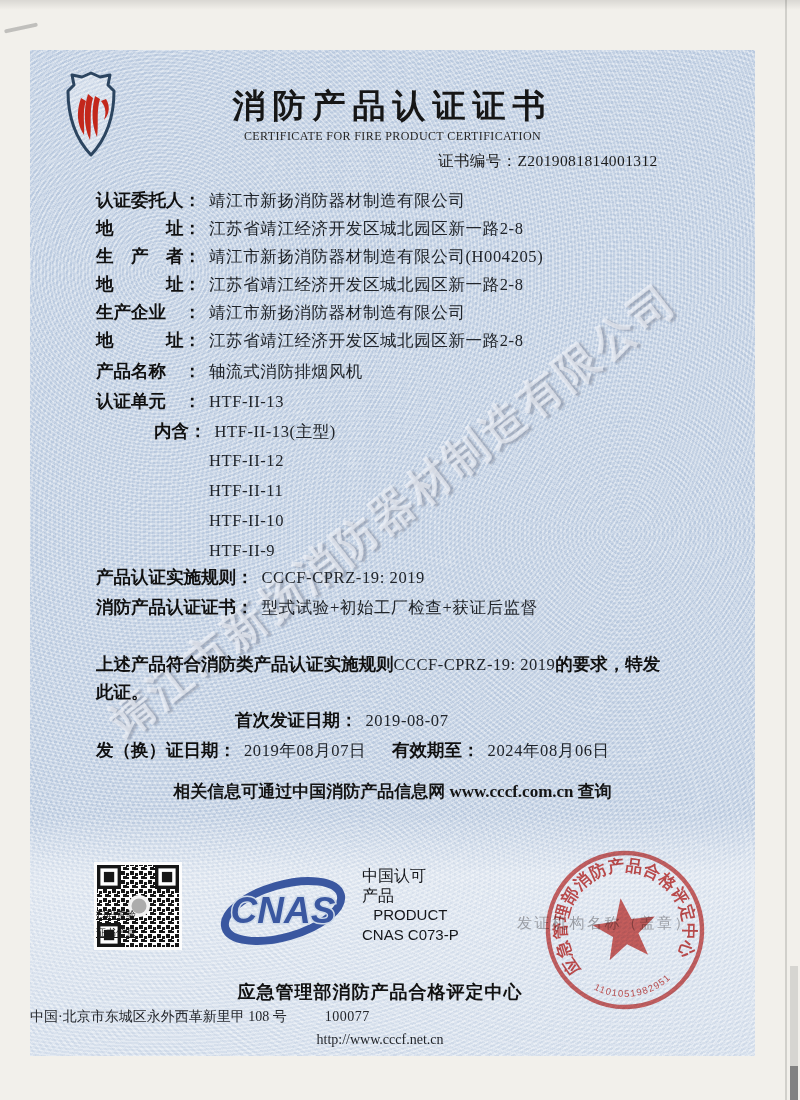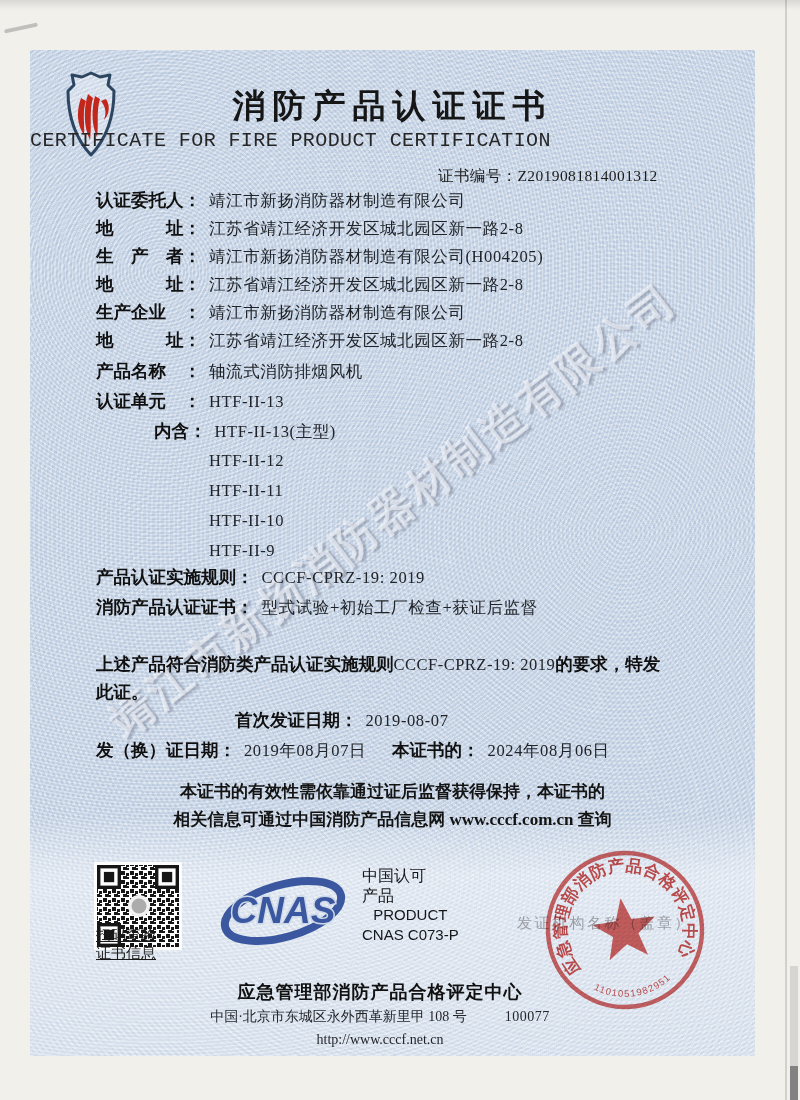--- a/index.html
+++ b/index.html
@@ -13,48 +13,48 @@
           linear-gradient(180deg,rgba(255,255,255,0) 76%,rgba(255,255,255,0.45) 82%,rgba(255,255,255,0.30) 100%),
           repeating-radial-gradient(circle at 18% 22%,rgba(255,255,255,0.20) 0 1.5px,rgba(140,165,200,0.13) 1.5px 3.5px),
           repeating-radial-gradient(circle at 82% 48%,rgba(255,255,255,0.16) 0 2px,rgba(140,165,200,0.11) 2px 4.5px),
           repeating-radial-gradient(circle at 45% 82%,rgba(255,255,255,0.14) 0 2.5px,rgba(150,170,200,0.10) 2.5px 5px);}
   .watermark{position:absolute;left:85px;top:648px;font-size:44px;font-weight:bold;letter-spacing:3px;
         white-space:nowrap;transform:rotate(-38deg);transform-origin:0 50%;
         color:rgba(244,246,250,0.62);text-shadow:2px 3px 2px rgba(110,120,140,0.45);z-index:0;}
   .shield{position:absolute;left:30px;top:18px;width:62px;height:94px;}
   .title{position:absolute;top:34px;left:0;width:100%;text-align:center;font-size:33px;font-weight:bold;
         letter-spacing:7px;color:#161616;}
-  .subtitle{position:absolute;top:79px;left:0;width:100%;font-size:20px;
-        font-family:Liberation Mono, monospace;color:#262626;letter-spacing:0.4px;}
-  .certno{position:absolute;top:116px;left:408px;font-size:15.5px;letter-spacing:0.4px;color:#1b1b1b;}
+  .subtitle{position:absolute;top:79px;left:0;width:100%;text-align:center;font-size:12px;
+        font-family:Liberation Serif, serif;color:#262626;letter-spacing:0.4px;}
+  .certno{position:absolute;top:101px;left:408px;font-size:15.5px;letter-spacing:0.4px;color:#1b1b1b;}
   .block{position:absolute;left:66px;white-space:nowrap;z-index:1;}
   .blockA{top:136px;} .blockB{top:306px;} .blockC{top:512px;} .blockD{top:600px;}
   .rowA{height:28px;line-height:28px;} .rowB{height:30px;line-height:30px;} .rowD{height:28px;line-height:28px;}
   .lbl{font-weight:bold;font-size:17.5px;color:#101010;text-align:center;}
   .val{font-size:16.5px;color:#20242a;margin-left:8px;letter-spacing:0.6px;}
   .indent{margin-left:113px;}
   .stmt-b{font-weight:bold;font-size:17.5px;color:#101010;}
   .stmt-n{font-size:16.5px;letter-spacing:0.5px;color:#20242a;}
   .first-issue{position:absolute;left:205px;top:658px;white-space:nowrap;z-index:1;}
   .issue-row{position:absolute;left:66px;top:688px;white-space:nowrap;z-index:1;}
   .gap{display:inline-block;width:26px;}
   .notice{position:absolute;left:0;top:728px;width:100%;text-align:center;font-size:17px;font-weight:bold;
         line-height:28px;color:#141414;z-index:1;}
   .qr{position:absolute;left:64px;top:812px;width:88px;height:88px;}
-  .qr-caption{position:absolute;left:66px;top:876px;font-size:15px;line-height:18px;color:#1a1a1a;z-index:1;text-decoration:underline;}
+  .qr-caption{position:absolute;left:66px;top:856px;font-size:10px;line-height:18px;color:#1a1a1a;z-index:1;text-decoration:underline;}
   .cnas{position:absolute;left:188px;top:818px;width:130px;height:82px;}
   .cnas-text{position:absolute;left:332px;top:816px;line-height:19.5px;z-index:1;}
   .cnas-text .cn{font-size:16px;color:#14161a;}
   .cnas-text .en{font-size:15px;font-family:"Liberation Sans",sans-serif;color:#14161a;text-align:center;}
   .issuer-hint{position:absolute;left:487px;top:864px;font-size:15px;letter-spacing:2.5px;color:#9a9da4;z-index:1;}
   .seal{position:absolute;left:505px;top:790px;width:180px;height:180px;z-index:2;
         mix-blend-mode:multiply;opacity:0.92;transform:rotate(-8deg);}
   .org{position:absolute;left:0;top:930px;width:700px;text-align:center;font-size:18px;font-weight:bold;
         letter-spacing:1px;color:#111;z-index:1;}
-  .addr{position:absolute;left:0;top:958px;width:700px;text-align:center;font-size:14px;color:#23262b;z-index:1;}
+  .addr{position:absolute;left:0;top:958px;width:700px;font-size:14px;color:#23262b;z-index:1;}
   .addr .post{margin-left:38px;letter-spacing:0.5px;}
   .url{position:absolute;left:0;top:982px;width:700px;text-align:center;font-size:14px;color:#1e2126;z-index:1;}
   .scan-line{position:absolute;right:13px;top:0;width:2px;height:100%;background:rgba(150,148,142,0.35);}
   .scan-strip{position:absolute;right:2px;bottom:0;width:8px;height:34px;background:#828282;}
   .scan-strip2{position:absolute;right:2px;bottom:34px;width:8px;height:100px;background:rgba(130,130,130,0.25);}
   .corner-shadow{position:absolute;left:4px;top:26px;width:34px;height:4px;background:rgba(100,100,100,0.35);
         transform:rotate(-12deg);border-radius:2px;}
 </style>
 </head>
 <body>
@@ -107,25 +107,24 @@
     <div class="block blockD">
       <div class="rowD"><span class="stmt-b">上述产品符合消防类产品认证实施规则</span><span class="stmt-n">CCCF-CPRZ-19: 2019</span><span class="stmt-b">的要求，特发</span></div>
       <div class="rowD"><span class="stmt-b">此证。</span></div>
     </div>
 
     <div class="first-issue">
       <span class="lbl">首次发证日期：</span><span class="val">2019-08-07</span>
     </div>
 
     <div class="issue-row">
-      <span class="lbl">发（换）证日期：</span><span class="val">2019年08月07日</span><span class="gap"></span><span class="lbl">本证书的：</span><span class="val">2024年08月06日</span>
+      <span class="lbl">发（换）证日期：</span><span class="val">2019年08月07日</span><span class="gap"></span><span class="lbl">有效期至：</span><span class="val">2024年08月06日</span>
     </div>
 
     <div class="notice">
-      <div>本证书的有效性需依靠通过证后监督获得保持，本证书的</div>
       <div>相关信息可通过中国消防产品信息网 www.cccf.com.cn 查询</div>
     </div>
 
     <svg class="qr" viewBox="0 0 88 88">
       <rect width="88" height="88" fill="#fdfdfd"></rect>
       <defs>
         <pattern id="qp" width="9" height="9" patternUnits="userSpaceOnUse">
           <rect x="0" y="0" width="4" height="4" fill="#161616"></rect>
           <rect x="5" y="2" width="3" height="3" fill="#161616"></rect>
           <rect x="2" y="5" width="4" height="3" fill="#161616"></rect>

